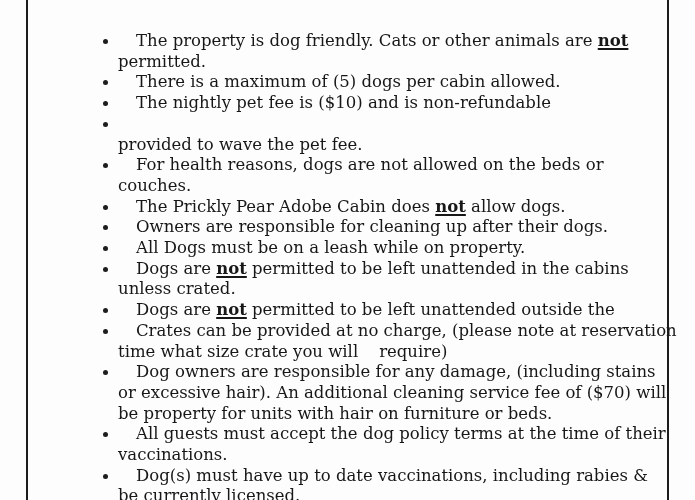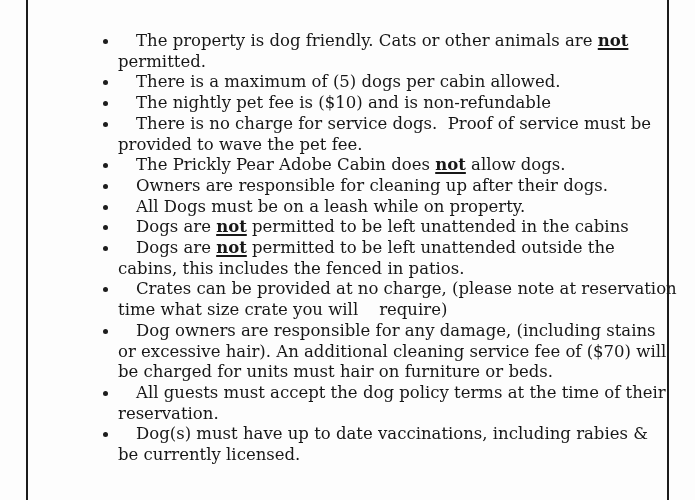--- a/index.html
+++ b/index.html
@@ -60,25 +60,26 @@
 <body>
 
 <div class="page">
   <div class="vline vline-left"></div>
   <div class="vline vline-right"></div>
   <div class="content">
     <ul class="policy-list">
         <li><span class="bullet"></span><span><span>The property is dog friendly. Cats or other animals are </span><span class="em">not</span><br><span>permitted.</span></span></li>
         <li><span class="bullet"></span><span><span>There is a maximum of (5) dogs per cabin allowed.</span></span></li>
         <li><span class="bullet"></span><span><span>The nightly pet fee is ($10) and is non-refundable</span></span></li>
-        <li><span class="bullet"></span><span><span>There is no charge for service dogs.  Proof of service must be</span><br><span>provided to wave the pet fee.</span></span></li>
+        <li><span class="bullet"></span><span><br><span>provided to wave the pet fee.</span></span></li>
+        <li><span class="bullet"></span><span><span>For health reasons, dogs are not allowed on the beds or</span><br><span>couches.</span></span></li>
         <li><span class="bullet"></span><span><span>The Prickly Pear Adobe Cabin does </span><span class="em">not</span><span> allow dogs.</span></span></li>
         <li><span class="bullet"></span><span><span>Owners are responsible for cleaning up after their dogs.</span></span></li>
         <li><span class="bullet"></span><span><span>All Dogs must be on a leash while on property.</span></span></li>
-        <li><span class="bullet"></span><span><span>Dogs are </span><span class="em">not</span><span> permitted to be left unattended in the cabins</span><br></span></li>
-        <li><span class="bullet"></span><span><span>Dogs are </span><span class="em">not</span><span> permitted to be left unattended outside the</span><br><span>cabins, this includes the fenced in patios.</span></span></li>
+        <li><span class="bullet"></span><span><span>Dogs are </span><span class="em">not</span><span> permitted to be left unattended in the cabins</span><br><span>unless crated.</span></span></li>
+        <li><span class="bullet"></span><span><span>Dogs are </span><span class="em">not</span><span> permitted to be left unattended outside the</span><br></span></li>
         <li><span class="bullet"></span><span><span>Crates can be provided at no charge, (please note at reservation</span><br><span>time what size crate you will    require)</span></span></li>
-        <li><span class="bullet"></span><span><span>Dog owners are responsible for any damage, (including stains</span><br><span>or excessive hair). An additional cleaning service fee of ($70) will</span><br><span>be charged for units must hair on furniture or beds.</span></span></li>
-        <li><span class="bullet"></span><span><span>All guests must accept the dog policy terms at the time of their</span><br><span>reservation.</span></span></li>
+        <li><span class="bullet"></span><span><span>Dog owners are responsible for any damage, (including stains</span><br><span>or excessive hair). An additional cleaning service fee of ($70) will</span><br><span>be property for units with hair on furniture or beds.</span></span></li>
+        <li><span class="bullet"></span><span><span>All guests must accept the dog policy terms at the time of their</span><br><span>vaccinations.</span></span></li>
         <li><span class="bullet"></span><span><span>Dog(s) must have up to date vaccinations, including rabies &amp;</span><br><span>be currently licensed.</span></span></li>
       </ul>
   </div>
 </div>
 
 </body></html>

